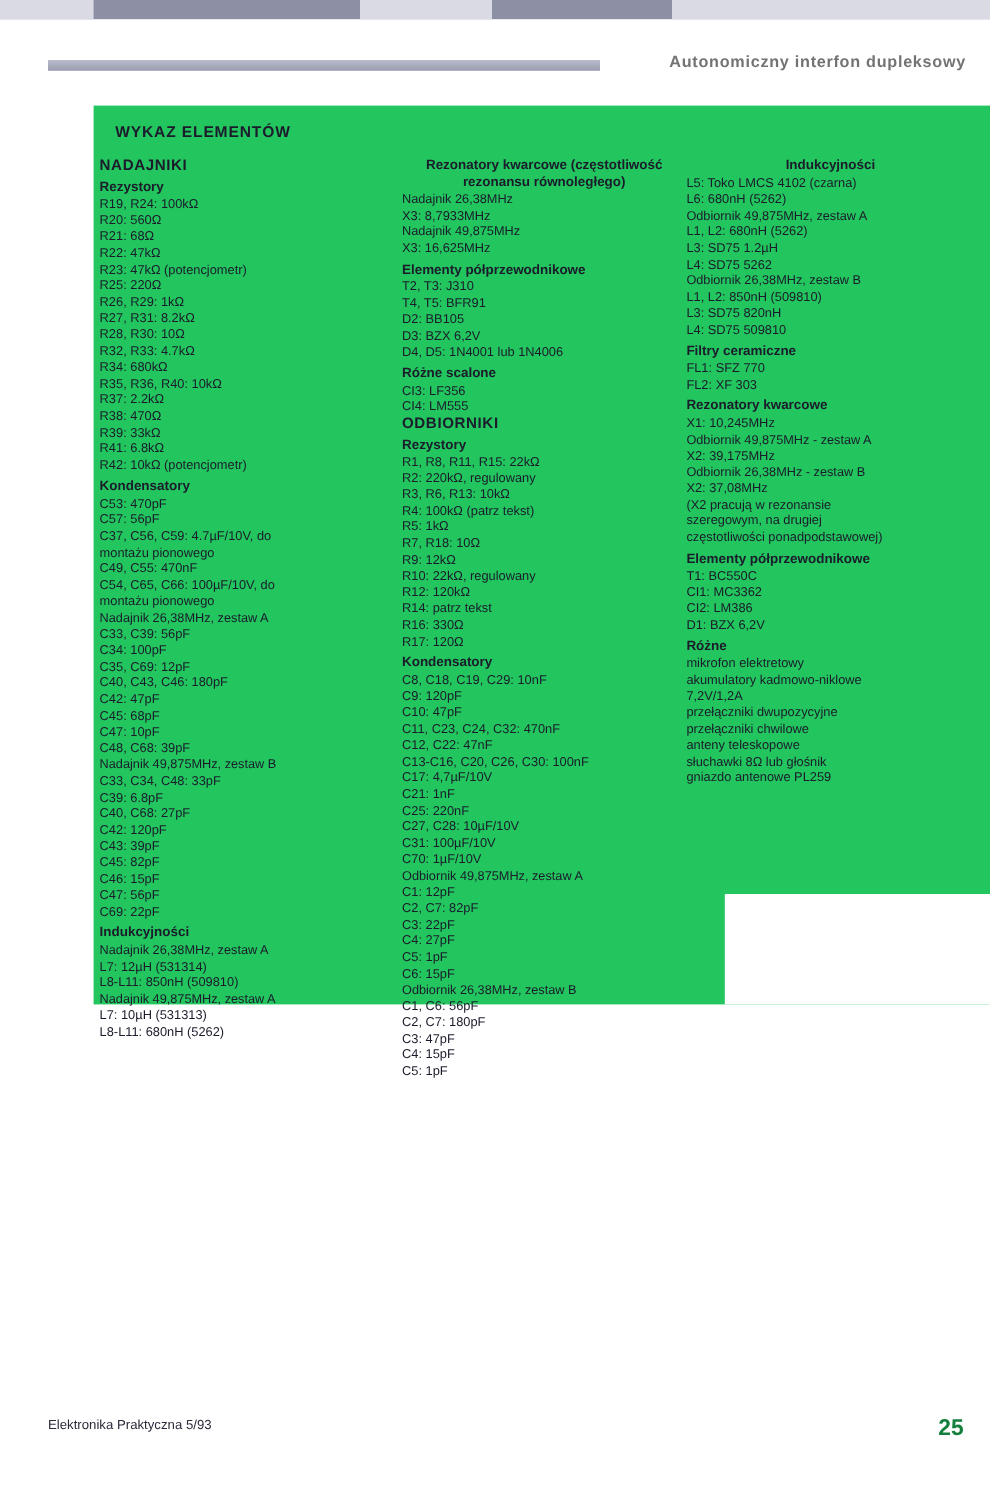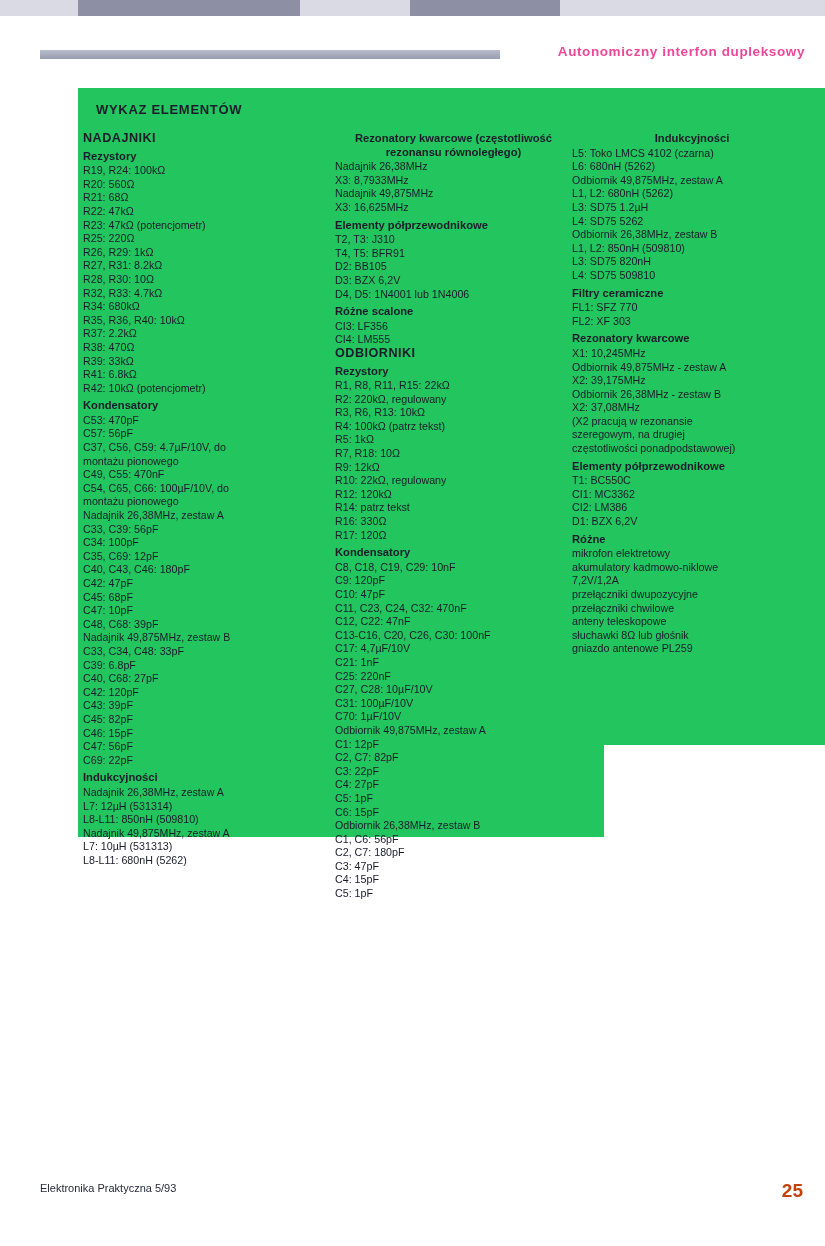--- a/index.html
+++ b/index.html
@@ -42,21 +42,21 @@
     height: 9px;
     background: linear-gradient(180deg,#b9bccb 0%, #9a9db0 100%);
   }
   .header-title {
     position: absolute;
     right: 20px;
     top: 44px;
     font-size: 13.5px;
     font-weight: bold;
     letter-spacing: 0.6px;
-    color: #ec4899;
+    color: #737373;
   }
   .panel {
     position: absolute;
     left: 40px;
     top: 88px;
     width: 761px;
     height: 749px;
     background: #22c55e;
     margin-left: 38px;
   }
@@ -126,21 +126,21 @@
     font-size: 11px;
     color: #2a2a3a;
     text-align: center;
   }
   .footer-right {
     position: absolute;
     right: 22px;
     bottom: 44px;
     font-size: 19px;
     font-weight: bold;
-    color: #c2410c;
+    color: #15803d;
   }
 </style>
 </head>
 <body>
 
 <div class="page">
 
   <div class="scan-top">
     <div class="notch" style="left:0px;width:78px;"></div>
     <div class="notch" style="left:300px;width:110px;"></div>

